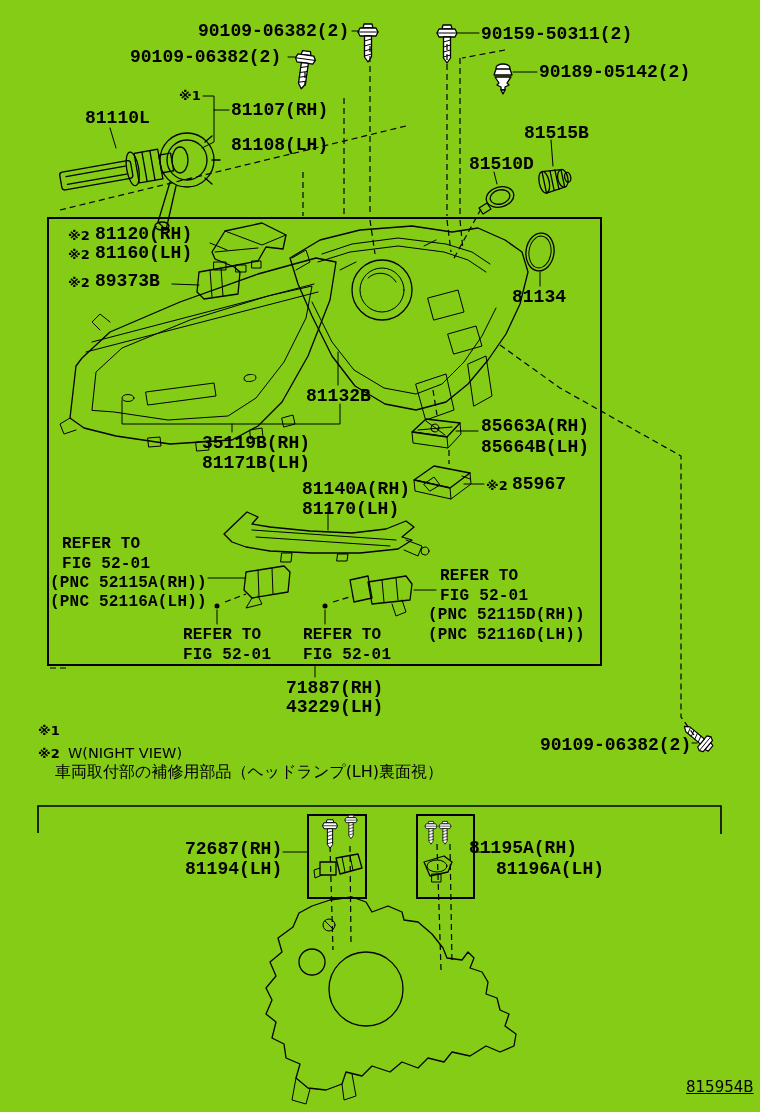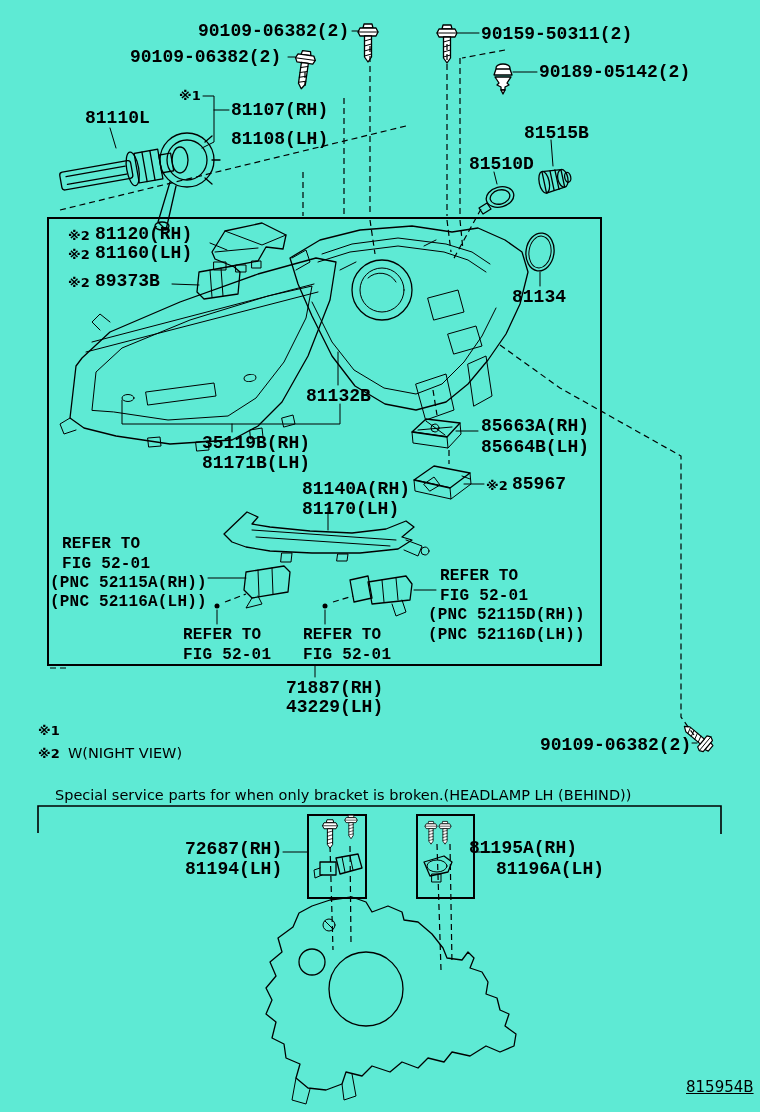--- a/index.html
+++ b/index.html
@@ -1,16 +1,16 @@
 <!DOCTYPE html>
 <html><head>
 <meta charset="utf-8">
 <style>
   html,body{margin:0;padding:0;background:#fff;}
-  .canvas{position:relative;width:760px;height:1112px;background:#5eead4;overflow:hidden;
+  .canvas{position:relative;width:760px;height:1112px;background:#84cc16;overflow:hidden;
           font-family:"Liberation Mono",monospace;color:#000;}
   svg{position:absolute;left:0;top:0;}
   .ln{stroke:#000;fill:none;stroke-width:1.3;stroke-linejoin:round;stroke-linecap:round;}
   .ln2{stroke:#000;fill:none;stroke-width:1;stroke-linejoin:round;stroke-linecap:round;}
   .dash{stroke:#000;fill:none;stroke-width:1.2;stroke-dasharray:6 4;stroke-linecap:butt;}
   .fr{stroke:#000;fill:none;stroke-width:2;}
   .fr2{stroke:#000;fill:none;stroke-width:1.6;}
   .wht{fill:#fff;stroke:#000;stroke-width:1.3;stroke-linejoin:round;}
   .blk{fill:#000;stroke:none;}
   .pn{position:absolute;font:bold 18px "Liberation Mono","DejaVu Sans Mono",monospace;
@@ -265,21 +265,21 @@
   </g>
 </svg>
 
   <span class="pn" style="left:198px;top:22px">90109-06382(2)</span>
   <span class="pn" style="left:481px;top:25px">90159-50311(2)</span>
   <span class="pn" style="left:130px;top:48px">90109-06382(2)</span>
   <span class="pn" style="left:539px;top:63px">90189-05142(2)</span>
   <span class="pn" style="left:85px;top:109px">81110L</span>
   <span class="sym" style="left:179px;top:89px">※1</span>
   <span class="pn" style="left:231px;top:101px">81107(RH)</span>
-  <span class="pn" style="left:231px;top:130px">81108(LH)</span>
+  <span class="pn" style="left:231px;top:136px">81108(LH)</span>
   <span class="pn" style="left:524px;top:124px">81515B</span>
   <span class="pn" style="left:469px;top:155px">81510D</span>
 
   <span class="sym" style="left:68px;top:229px">※2</span>
   <span class="pn" style="left:95px;top:225px">81120(RH)</span>
   <span class="sym" style="left:68px;top:248px">※2</span>
   <span class="pn" style="left:95px;top:244px">81160(LH)</span>
   <span class="sym" style="left:68px;top:276px">※2</span>
   <span class="pn" style="left:95px;top:272px">89373B</span>
 
@@ -309,21 +309,21 @@
 
   <span class="pn" style="left:286px;top:679px">71887(RH)</span>
   <span class="pn" style="left:286px;top:698px">43229(LH)</span>
 
   <span class="sym" style="left:38px;top:724px">※1</span>
   <span class="sym" style="left:38px;top:747px">※2</span>
   <span class="note" style="left:68px;top:745px">W(NIGHT VIEW)</span>
 
   <span class="pn" style="left:540px;top:736px">90109-06382(2)</span>
 
-  <span class="note" style="left:55px;top:787px">Special service parts for when only bracket is broken.(HEADLAMP LH (BEHIND))</span>
+  <span class="note jp" style="left:55px;top:762px">車両取付部の補修用部品（ヘッドランプ(LH)裏面視）</span>
 
   <span class="pn" style="left:185px;top:840px">72687(RH)</span>
   <span class="pn" style="left:185px;top:860px">81194(LH)</span>
   <span class="pn" style="left:469px;top:839px">81195A(RH)</span>
   <span class="pn" style="left:496px;top:860px">81196A(LH)</span>
 
   <span class="code" style="left:686px;top:1080px">815954B</span>
 </div>
 
 </body></html>

